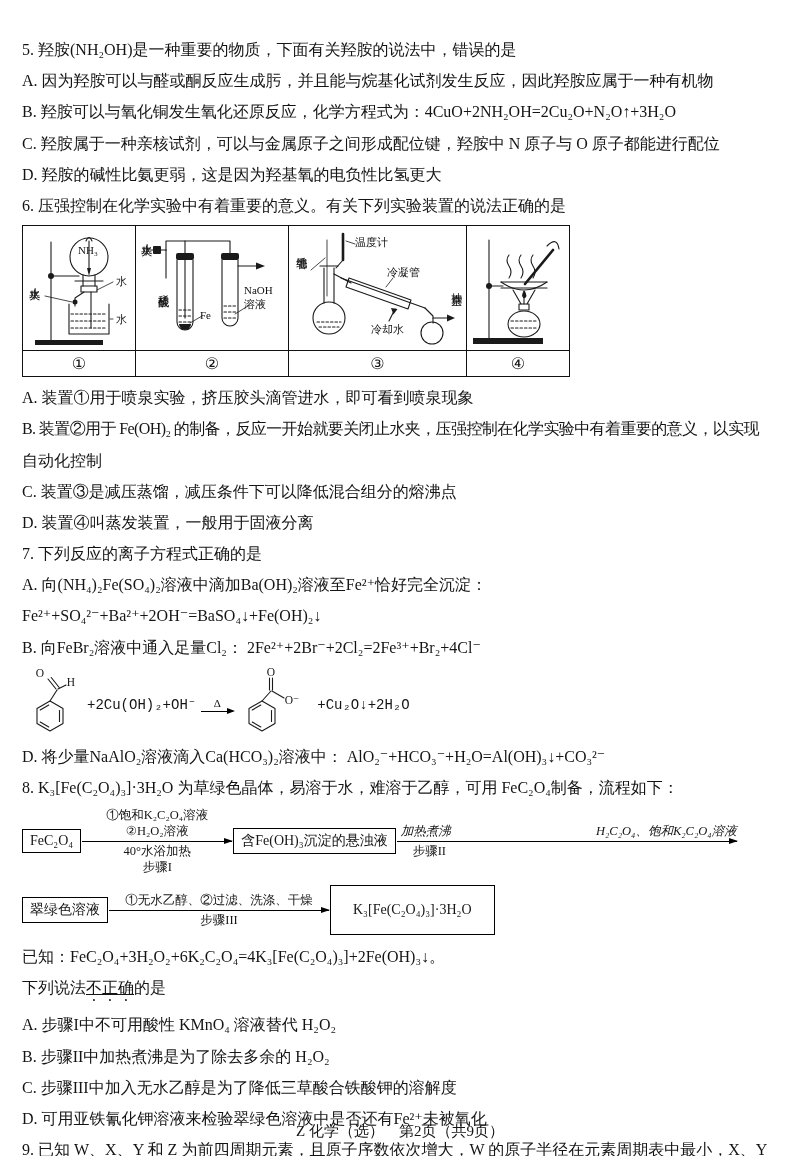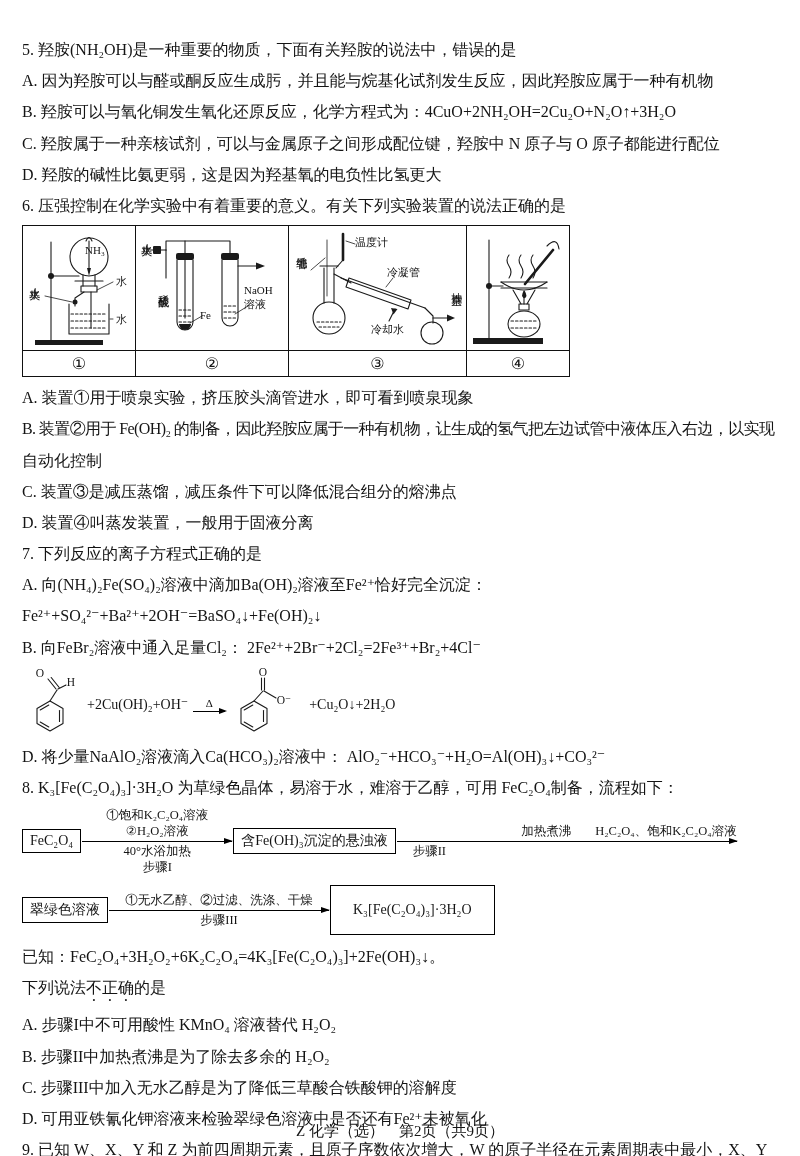--- a/index.html
+++ b/index.html
@@ -11,54 +11,54 @@
     padding:38px 16px 0 22px;
   }
   p.ln{margin:0 0 8px;line-height:1.45;}
   .mb14{margin-bottom:14px}.mb12{margin-bottom:12px}.mb10{margin-bottom:10px}
   .mb9{margin-bottom:9px}.mb6{margin-bottom:6px}.mb4{margin-bottom:4px}
   .mb3{margin-bottom:3px}.mb2{margin-bottom:2px}.mb18{margin-bottom:18px}
   .mb20{margin-bottom:20px}
   .long{letter-spacing:-0.6px}
   .indent-neg{margin-left:-12px}
   .emph{
-    text-emphasis:filled dot;text-emphasis-position:under right;
+    text-emphasis:filled dot;text-emphasis-position:under right;text-decoration:underline;
     -webkit-text-emphasis:filled dot;-webkit-text-emphasis-position:under;
   }
   
   table.fig{border-collapse:collapse;margin:0 0 9px 0;}
   table.fig td{border:1.6px solid #111;padding:0;}
   .cell{position:relative;height:124px;vertical-align:top;overflow:hidden;}
   .numcell{height:25px;text-align:center;font-size:16px;}
   .cell svg{display:block}
   svg line,svg path,svg polyline,svg polygon,svg circle,svg rect,svg ellipse{
     stroke:#1a1a1a;stroke-width:1.1;fill:none;stroke-linecap:round;stroke-linejoin:round;}
   svg .f{fill:#1a1a1a;stroke:none;}
   svg .d{stroke-dasharray:2.5 2;}
   svg .thin{stroke-width:0.8;}
   svg .thick{stroke-width:2.6;}
   svg text{fill:#111;stroke:none;font-size:11.5px;font-family:"Liberation Serif","DejaVu Serif",serif;}
   .lbl{position:absolute;font-size:11px;line-height:1.15;white-space:nowrap;color:#111;}
   .lbl.v{writing-mode:vertical-rl;text-orientation:upright;letter-spacing:1px;}
   
   .rxn{display:flex;align-items:center;gap:3px;margin:0 0 2px;flex-wrap:nowrap;}
-  .rxn .small{font-size:14px;white-space:nowrap;}
+  .rxn .small{font-size:14px;white-space:nowrap;font-family:Liberation Mono, monospace;}
   .rxn-arrow{display:inline-flex;flex-direction:column;align-items:center;margin:0 2px;}
   .rxn-arrow .delta{font-size:11px;line-height:1;}
   .rxn-arrow .shaft{width:32px;border-top:1.3px solid #000;position:relative;height:0;margin-top:2px;}
   .rxn-arrow .shaft::after{content:"";position:absolute;right:-2px;top:-4px;width:0;height:0;
     border-left:8px solid #000;border-top:3.5px solid transparent;border-bottom:3.5px solid transparent;}
   
   .flow{margin:2px 0 6px;}
   .flow-row{display:flex;align-items:center;margin-bottom:10px;}
   .fbox{border:1.3px solid #000;padding:3px 7px;font-size:14px;white-space:nowrap;flex-shrink:0;}
   .farrow{display:inline-flex;flex-direction:column;justify-content:center;flex-shrink:1;margin:0 1px;}
   .f-lbls{display:flex;flex-direction:column;align-items:center;font-size:12.5px;line-height:1.3;
     white-space:nowrap;min-height:15px;}
-  .f-lbls.f-row{flex-direction:row;gap:24px;justify-content:flex-end;padding-left:4px;}
+  .f-lbls.f-row{flex-direction:row;gap:24px;justify-content:space-between;padding-left:4px;font-style:italic;}
   .f-lbls.f-left{align-items:flex-start;padding-left:16px;}
   .f-shaft{height:0;border-top:1.3px solid #000;width:100%;position:relative;margin:1px 0;}
   .f-shaft::after{content:"";position:absolute;right:-1px;top:-4px;width:0;height:0;
     border-left:9px solid #000;border-top:3.5px solid transparent;border-bottom:3.5px solid transparent;}
   .footer{position:absolute;left:0;right:0;bottom:15px;text-align:center;font-size:15px;}
 </style>
 </head>
 <body>
 
 <p class="ln mb14">5. 羟胺(NH₂OH)是一种重要的物质，下面有关羟胺的说法中，错误的是</p>
@@ -91,21 +91,21 @@
             <circle class="f" cx="52" cy="76" r="2.5"></circle>
         <line x1="68" y1="66" x2="68" y2="102"></line>
         <path d="M46,78 v30 h40 v-30"></path>
         <line class="d" x1="48" y1="88" x2="84" y2="88"></line>
         <line class="d" x1="48" y1="95" x2="84" y2="95"></line>
         <line class="d" x1="48" y1="102" x2="84" y2="102"></line>
         <line class="thin" x1="22" y1="70" x2="49" y2="76"></line>
         <line class="thin" x1="90" y1="56" x2="74" y2="64"></line>
         <line class="thin" x1="90" y1="93" x2="87" y2="93"></line>
       </svg>
-      <span class="lbl" style="left:62px;top:18px">NH₃</span>
+      <span class="lbl" style="left:55px;top:18px">NH₃</span>
       <span class="lbl v" style="left:5px;top:52px">止水夹</span>
       <span class="lbl" style="left:93px;top:49px">水</span>
       <span class="lbl" style="left:93px;top:87px">水</span>
     </td>
 
     <td class="cell" style="width:152px">
       <svg width="152" height="124" viewBox="0 0 152 124">
         <line x1="14" y1="24" x2="30" y2="24"></line>
         <rect class="f" x="17" y="20" width="8" height="8" rx="1"></rect>
         <polyline points="30,24 30,15 94,15 94,30"></polyline>
@@ -194,21 +194,21 @@
   <tr>
     <td class="numcell">①</td>
     <td class="numcell">②</td>
     <td class="numcell">③</td>
     <td class="numcell">④</td>
   </tr>
 </tbody>
   </table>
 
 <p class="ln mb9">A. 装置①用于喷泉实验，挤压胶头滴管进水，即可看到喷泉现象</p>
-<p class="ln mb12 long">B. 装置②用于 Fe(OH)₂ 的制备，因此羟胺应属于一种有机物，让生成的氢气把左边试管中液体压入右边，以实现</p>
+<p class="ln mb12 long">B. 装置②用于 Fe(OH)₂ 的制备，反应一开始就要关闭止水夹，压强控制在化学实验中有着重要的意义，以实现</p>
 <p class="ln mb2">自动化控制</p>
 <p class="ln mb2">C. 装置③是减压蒸馏，减压条件下可以降低混合组分的熔沸点</p>
 <p class="ln mb3">D. 装置④叫蒸发装置，一般用于固液分离</p>
 
 <p class="ln mb10">7. 下列反应的离子方程式正确的是</p>
 <p class="ln mb18">A. 向(NH₄)₂Fe(SO₄)₂溶液中滴加Ba(OH)₂溶液至Fe²⁺恰好完全沉淀：</p>
 <p class="ln mb20 indent-neg">Fe²⁺+SO₄²⁻+Ba²⁺+2OH⁻=BaSO₄↓+Fe(OH)₂↓</p>
 <p class="ln mb6">B. 向FeBr₂溶液中通入足量Cl₂： 2Fe²⁺+2Br⁻+2Cl₂=2Fe³⁺+Br₂+4Cl⁻</p>
 
 <div class="rxn mb2">

